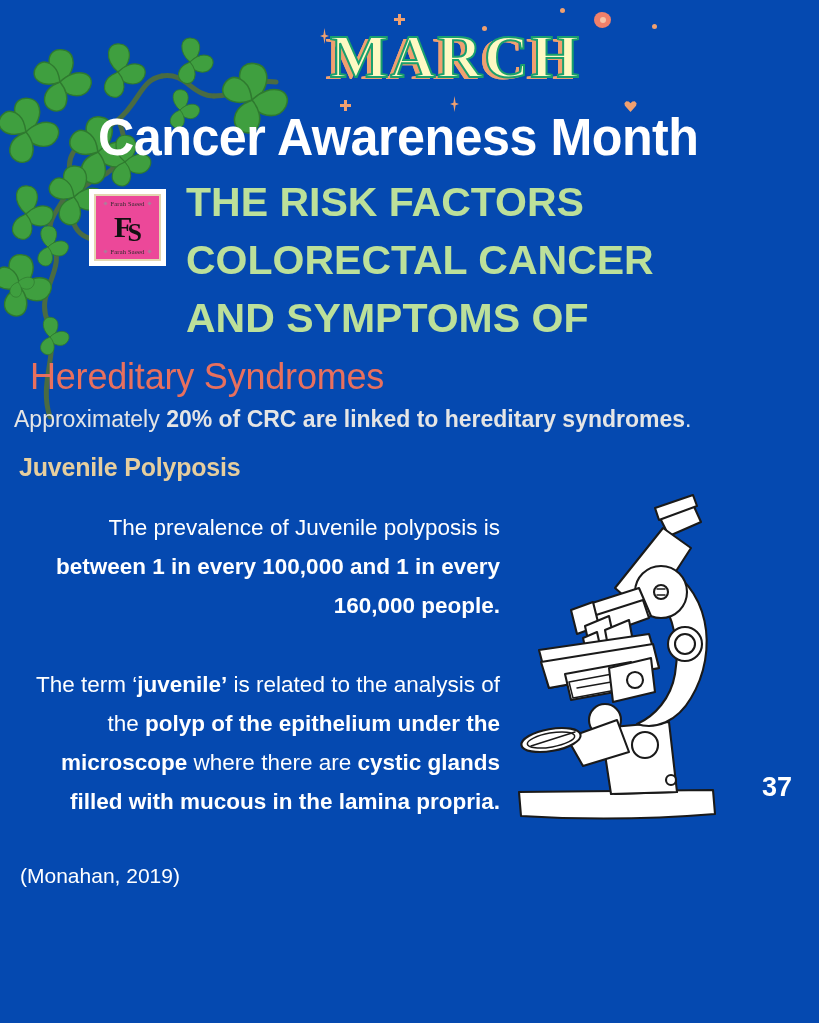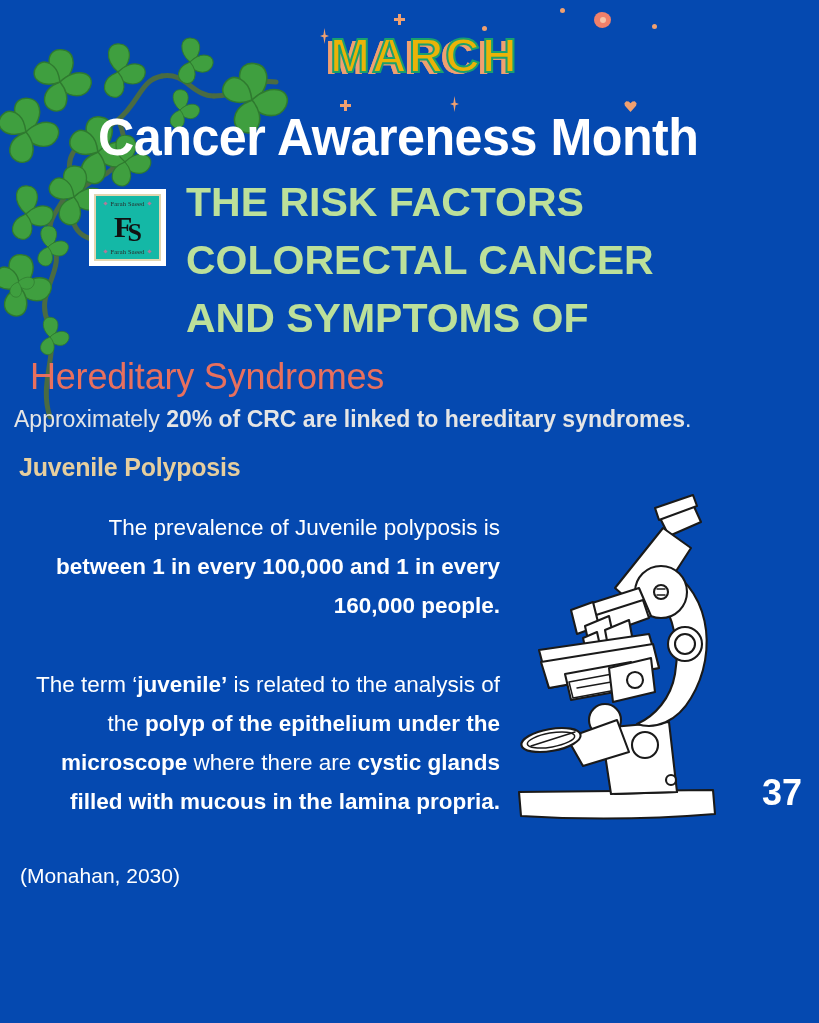--- a/index.html
+++ b/index.html
@@ -25,25 +25,25 @@
     width:330px; height:430px;
     pointer-events:none;
   }
 
   
   .march-wrap {
     position:absolute; left:330px; top:8px;
     width:345px; height:100px;
   }
   .march-word {
-    font-family:Liberation Sans, sans-serif;
-    font-size:48px;
+    font-family:Liberation Serif, serif;
+    font-size:62px;
     font-weight:bold;
     letter-spacing:2px;
-    color:#eab308;
+    color:#fef9c3;
     text-shadow:
       -5px 2px 0 #f0a070,
       -5px 2px 0 #f0a070;
     -webkit-text-stroke:2px #1aa06d;
     line-height:96px;
     white-space:nowrap;
   }
 
   .sparkle { position:absolute; pointer-events:none; }
   .spark-diamond {
@@ -90,21 +90,21 @@
   
   .logo-badge {
     position:absolute; left:89px; top:189px;
     width:77px; height:77px;
     background:#ffffff;
     padding:5px;
   }
   .logo-inner {
     width:100%; height:100%;
     border:2px solid #e3d6b0;
-    background:#14b8a6;
+    background:#ec4899;
     position:relative;
     display:flex; flex-direction:column;
     align-items:center; justify-content:space-between;
     padding:4px 2px;
   }
   .logo-caption {
     font-family:"Liberation Serif", serif;
     font-size:6.5px;
     color:#2a2a2a;
     letter-spacing:.2px;
@@ -185,21 +185,21 @@
 
   
   .microscope {
     position:absolute; left:505px; top:492px;
     width:235px; height:345px;
   }
 
   
   .page-num {
     position:absolute; left:762px; top:772px;
-    font-size:36px; font-weight:bold;
+    font-size:27px; font-weight:bold;
     color:#ffffff;
   }
 </style>
 </head>
 <body>
 
 <div class="slide">
 
   <div class="vine-layer">
     <svg width="330" height="430" viewBox="0 0 330 430" xmlns="http://www.w3.org/2000/svg">
@@ -327,21 +327,21 @@
   <div class="sec-head-red">Hereditary Syndromes</div>
 
   <div class="lead-line"><span>Approximately </span><b>20% of CRC are linked to hereditary syndromes</b><span>.</span></div>
 
   <div class="sec-head-tan">Juvenile Polyposis</div>
 
   <div class="para" id="para-1"><span>The prevalence of Juvenile polyposis is </span><b>between 1 in every 100,000 and 1 in every 160,000 people.</b></div>
 
   <div class="para" id="para-2"><span>The term ‘</span><b>juvenile’</b><span> is related to the analysis of the </span><b>polyp of the epithelium under the microscope</b><span> where there are </span><b>cystic glands filled with mucous in the lamina propria.</b></div>
 
-  <div class="cite">(Monahan, 2030)</div>
+  <div class="cite">(Monahan, 2019)</div>
 
   <div class="microscope">
     <svg width="235" height="345" viewBox="0 0 235 345" xmlns="http://www.w3.org/2000/svg">
       <g fill="#ffffff" stroke="#1a1a1a" stroke-width="2.1" stroke-linejoin="round" stroke-linecap="round">
 
         <path d="M14 300 L208 298 L210 322 Q112 330 16 324 Z"></path>
 
         <path d="M118 268 L160 266 L172 300 L110 302 Z"></path>
 
         <path d="M96 236 L164 230 L172 300 L106 302 Z"></path>

